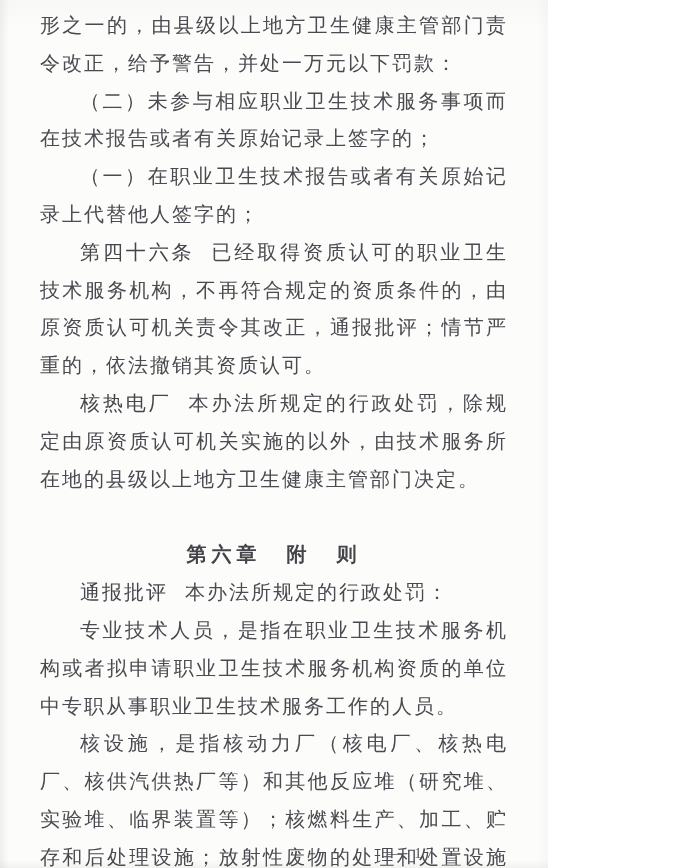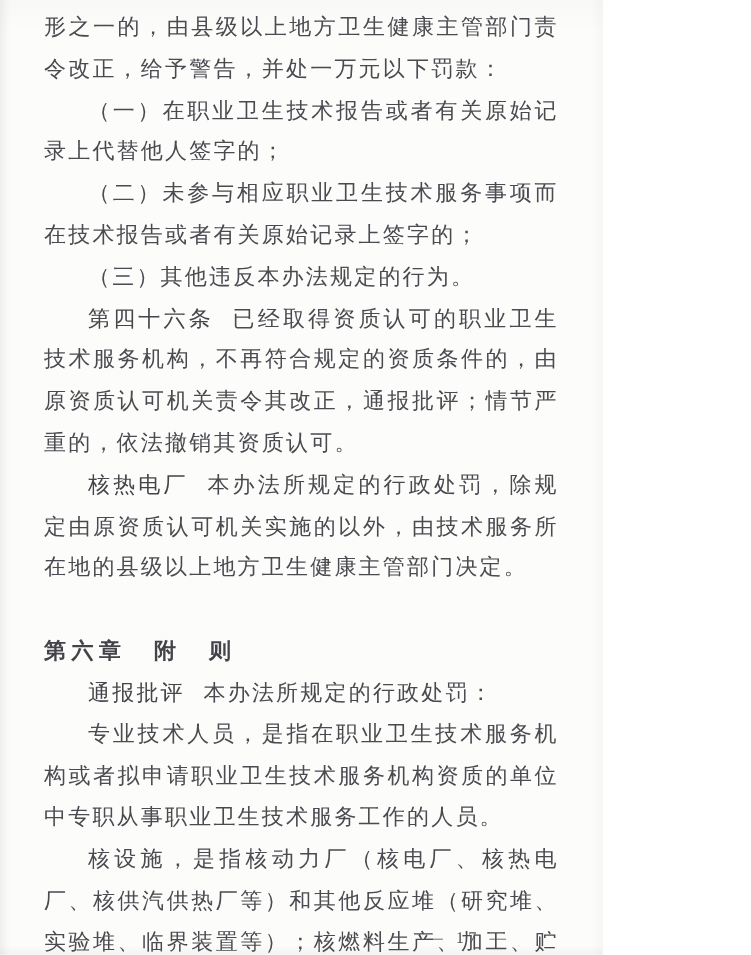--- a/index.html
+++ b/index.html
@@ -32,20 +32,21 @@
   .doc-body p {
     margin: 0;
     text-indent: 2em;
   }
   .doc-body p.continuation {
     text-indent: 0;
   }
   .doc-body p.chapter {
     margin-top: 38px;
     text-indent: 0;
+    text-align: center;
     font-weight: bold;
     letter-spacing: 5px;
     color: #43434a;
     font-family: "Liberation Sans", "DejaVu Sans", sans-serif;
   }
   .article-label {
     font-weight: normal;
     color: #44444b;
     font-family: "Liberation Sans", "DejaVu Sans", sans-serif;
     margin-right: 0.85em;
@@ -59,23 +60,22 @@
     color: #54545a;
     white-space: nowrap;
   }
 </style>
 </head>
 <body>
 
 <div class="page">
   <div class="doc-body" id="doc-body">
       <p class="continuation">形之一的，由县级以上地方卫生健康主管部门责令改正，给予警告，并处一万元以下罚款：</p>
+      <p class="paragraph">（二）未参与相应职业卫生技术服务事项而在技术报告或者有关原始记录上签字的；</p>
       <p class="paragraph">（一）在职业卫生技术报告或者有关原始记录上代替他人签字的；</p>
-      <p class="paragraph">（二）未参与相应职业卫生技术服务事项而在技术报告或者有关原始记录上签字的；</p>
-      <p class="paragraph">（三）其他违反本办法规定的行为。</p>
       <p class="article"><span class="article-label">第四十六条</span><span>已经取得资质认可的职业卫生技术服务机构，不再符合规定的资质条件的，由原资质认可机关责令其改正，通报批评；情节严重的，依法撤销其资质认可。</span></p>
       <p class="article"><span class="article-label">核热电厂</span><span>本办法所规定的行政处罚，除规定由原资质认可机关实施的以外，由技术服务所在地的县级以上地方卫生健康主管部门决定。</span></p>
       <p class="chapter">第六章　附　则</p>
       <p class="article"><span class="article-label">通报批评</span><span>本办法所规定的行政处罚：</span></p>
       <p class="paragraph">专业技术人员，是指在职业卫生技术服务机构或者拟申请职业卫生技术服务机构资质的单位中专职从事职业卫生技术服务工作的人员。</p>
       <p class="paragraph">核设施，是指核动力厂（核电厂、核热电厂、核供汽供热厂等）和其他反应堆（研究堆、实验堆、临界装置等）；核燃料生产、加工、贮存和后处理设施；放射性废物的处理和处置设施等。</p>
     </div>
   <div class="footer-pagenum">— 17 —</div>
 </div>
 

